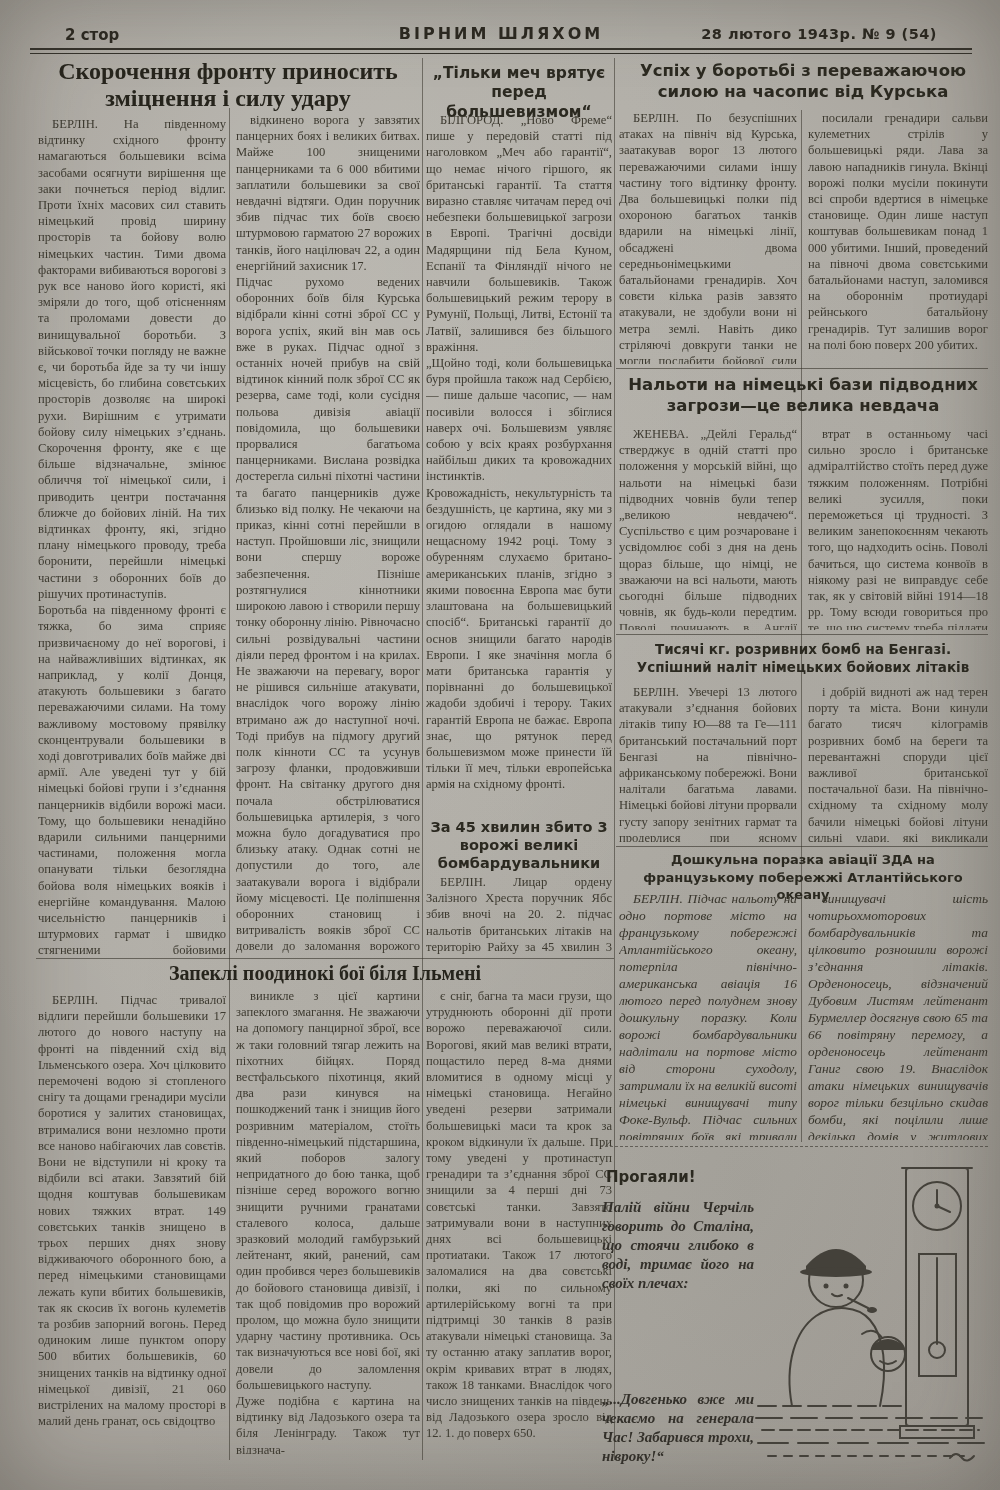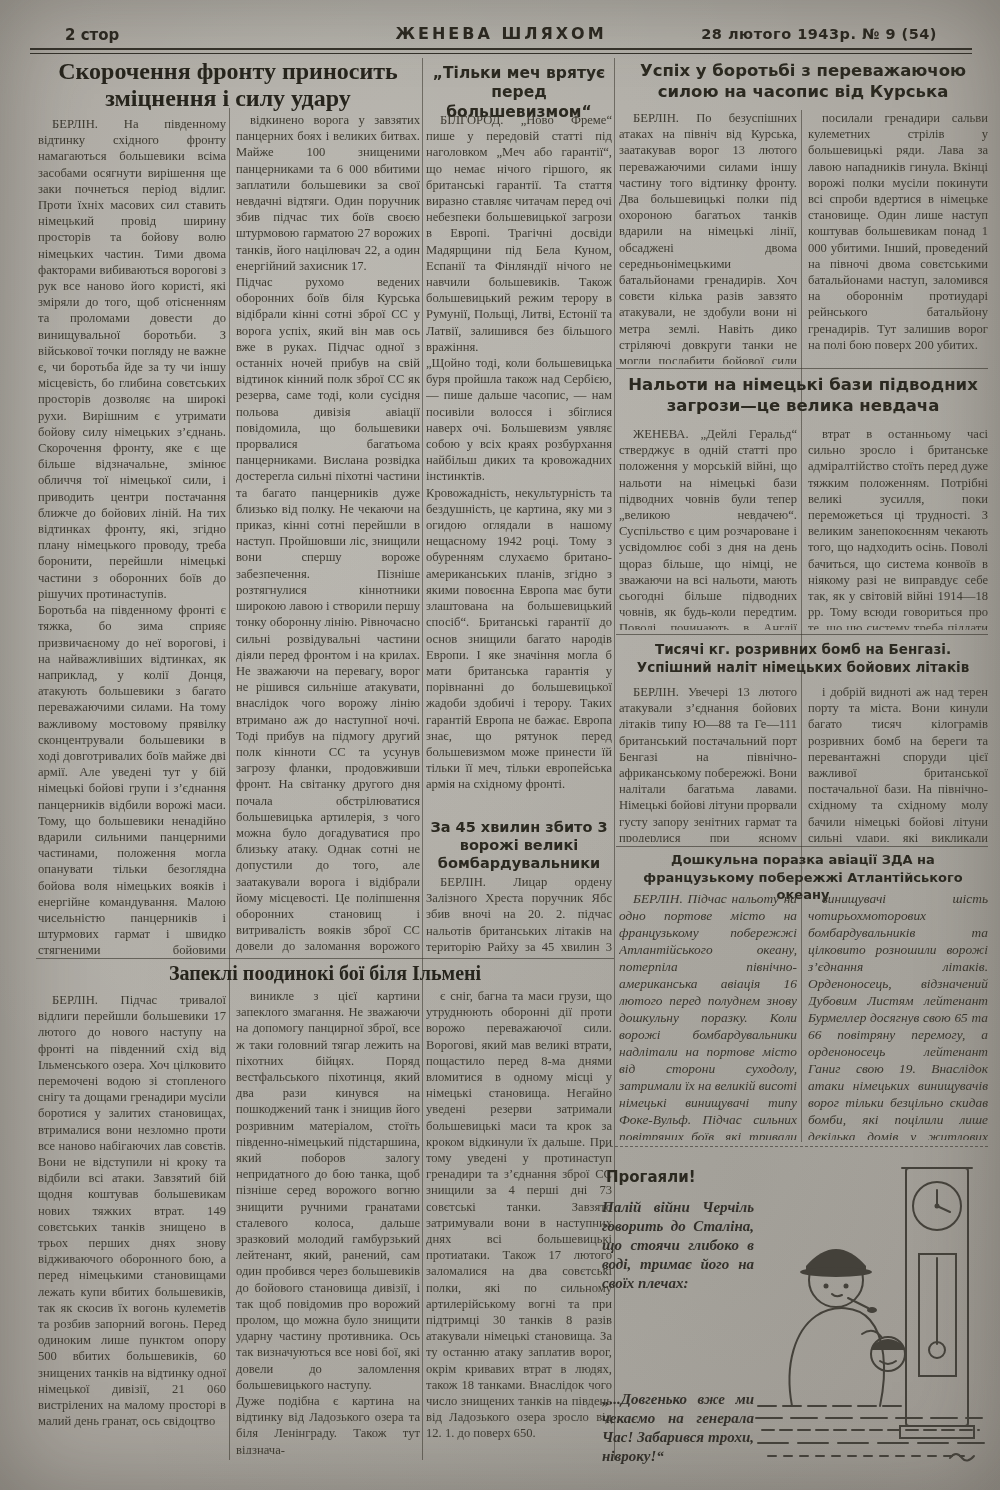--- a/index.html
+++ b/index.html
@@ -54,21 +54,21 @@
   svg .ln{stroke:#44413a;stroke-width:2;fill:none;stroke-linecap:round;}
   svg .fl{fill:#44413a;stroke:none;}
 </style>
 </head>
 <body>
 
 <div id="page">
 
   <div id="masthead-row">
     <span id="page-number">2 стор</span>
-    <span id="masthead-title">ЖЕНЕВА ШЛЯХОМ</span>
+    <span id="masthead-title">ВІРНИМ ШЛЯХОМ</span>
     <span id="masthead-date">28 лютого 1943р.  № 9 (54)</span>
   </div>
   <div class="double-rule" style="top:48px;left:30px;width:942px;"></div>
 
   <div class="vrule" style="left:229px;top:108px;height:1352px;"></div>
   <div class="vrule" style="left:422px;top:58px;height:1402px;"></div>
   <div class="vrule" style="left:614px;top:58px;height:1402px;"></div>
   <div class="vrule" style="left:801px;top:110px;height:1032px;"></div>
 
   <div class="abs head-serif" style="left:36px;top:58px;width:384px;height:54px;font-size:24px;line-height:1.12;">Скорочення фронту приносить зміцнення і силу удару</div>

